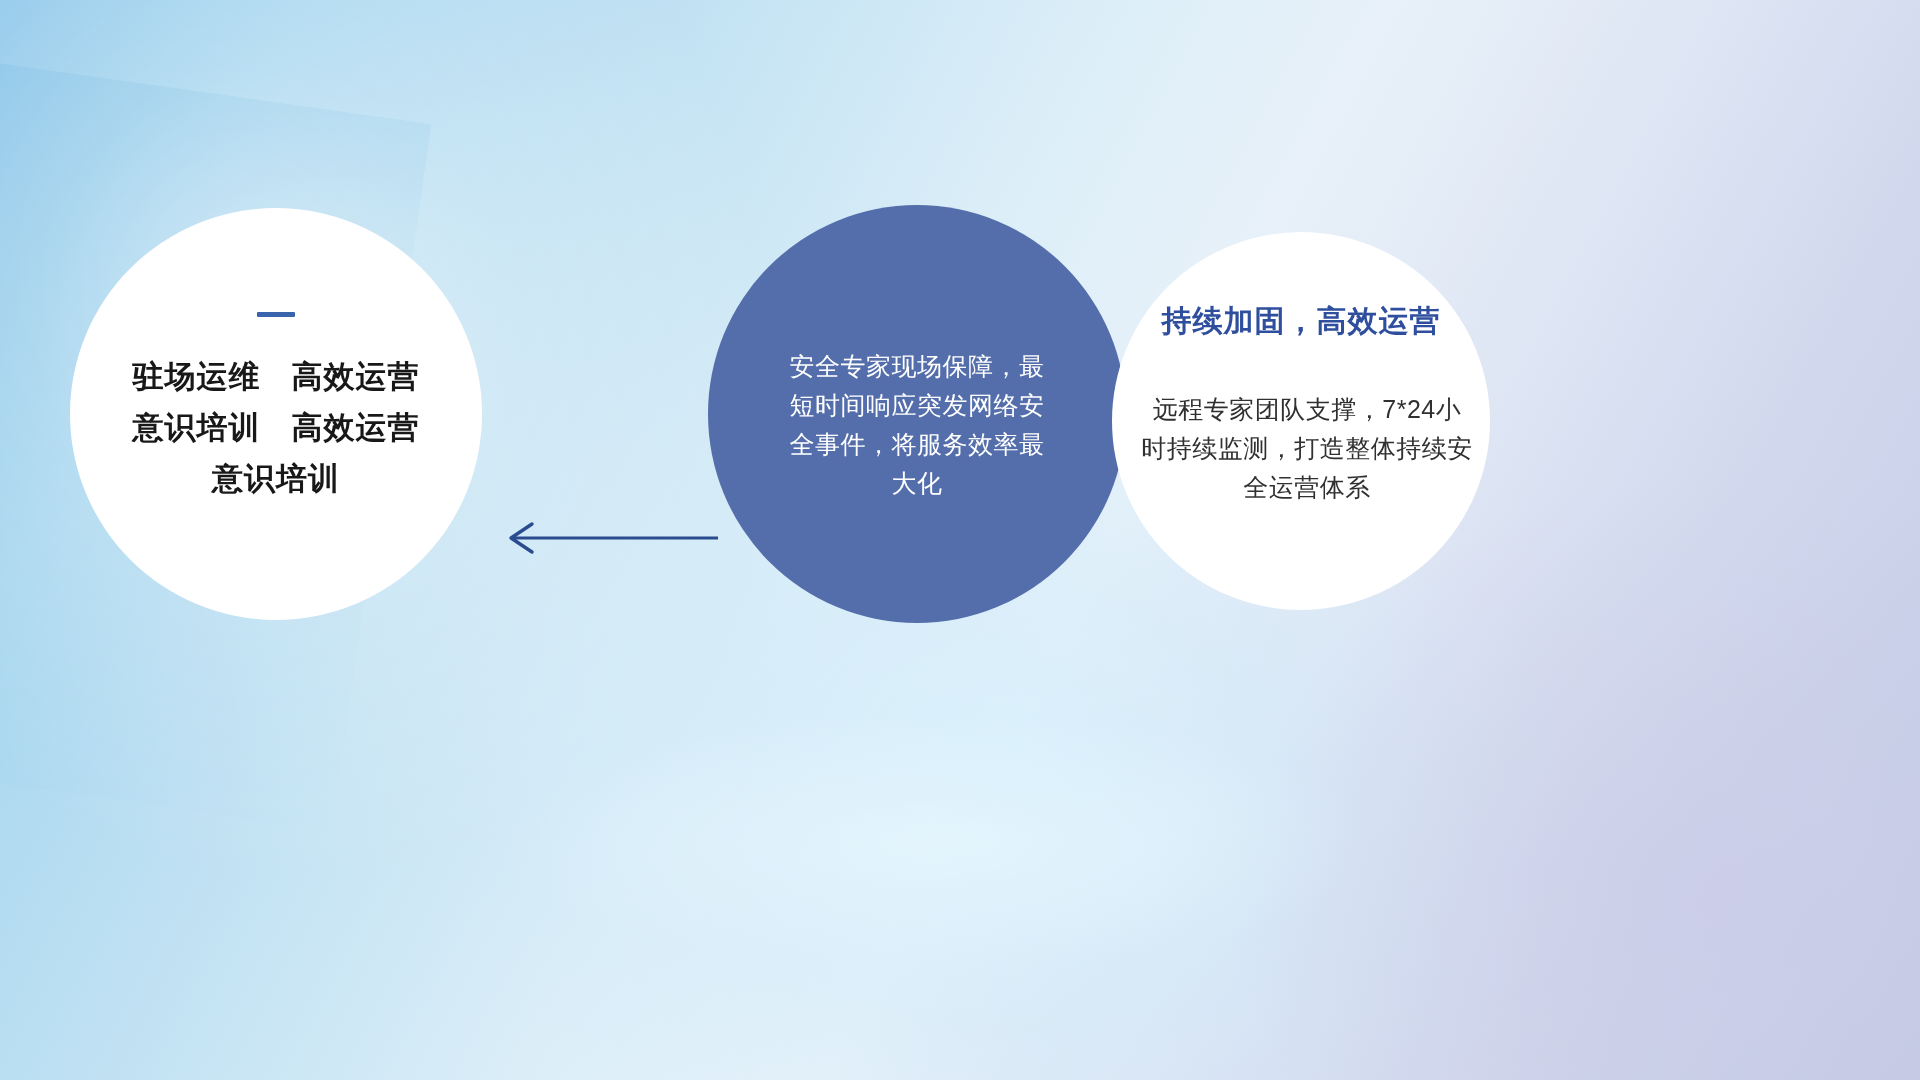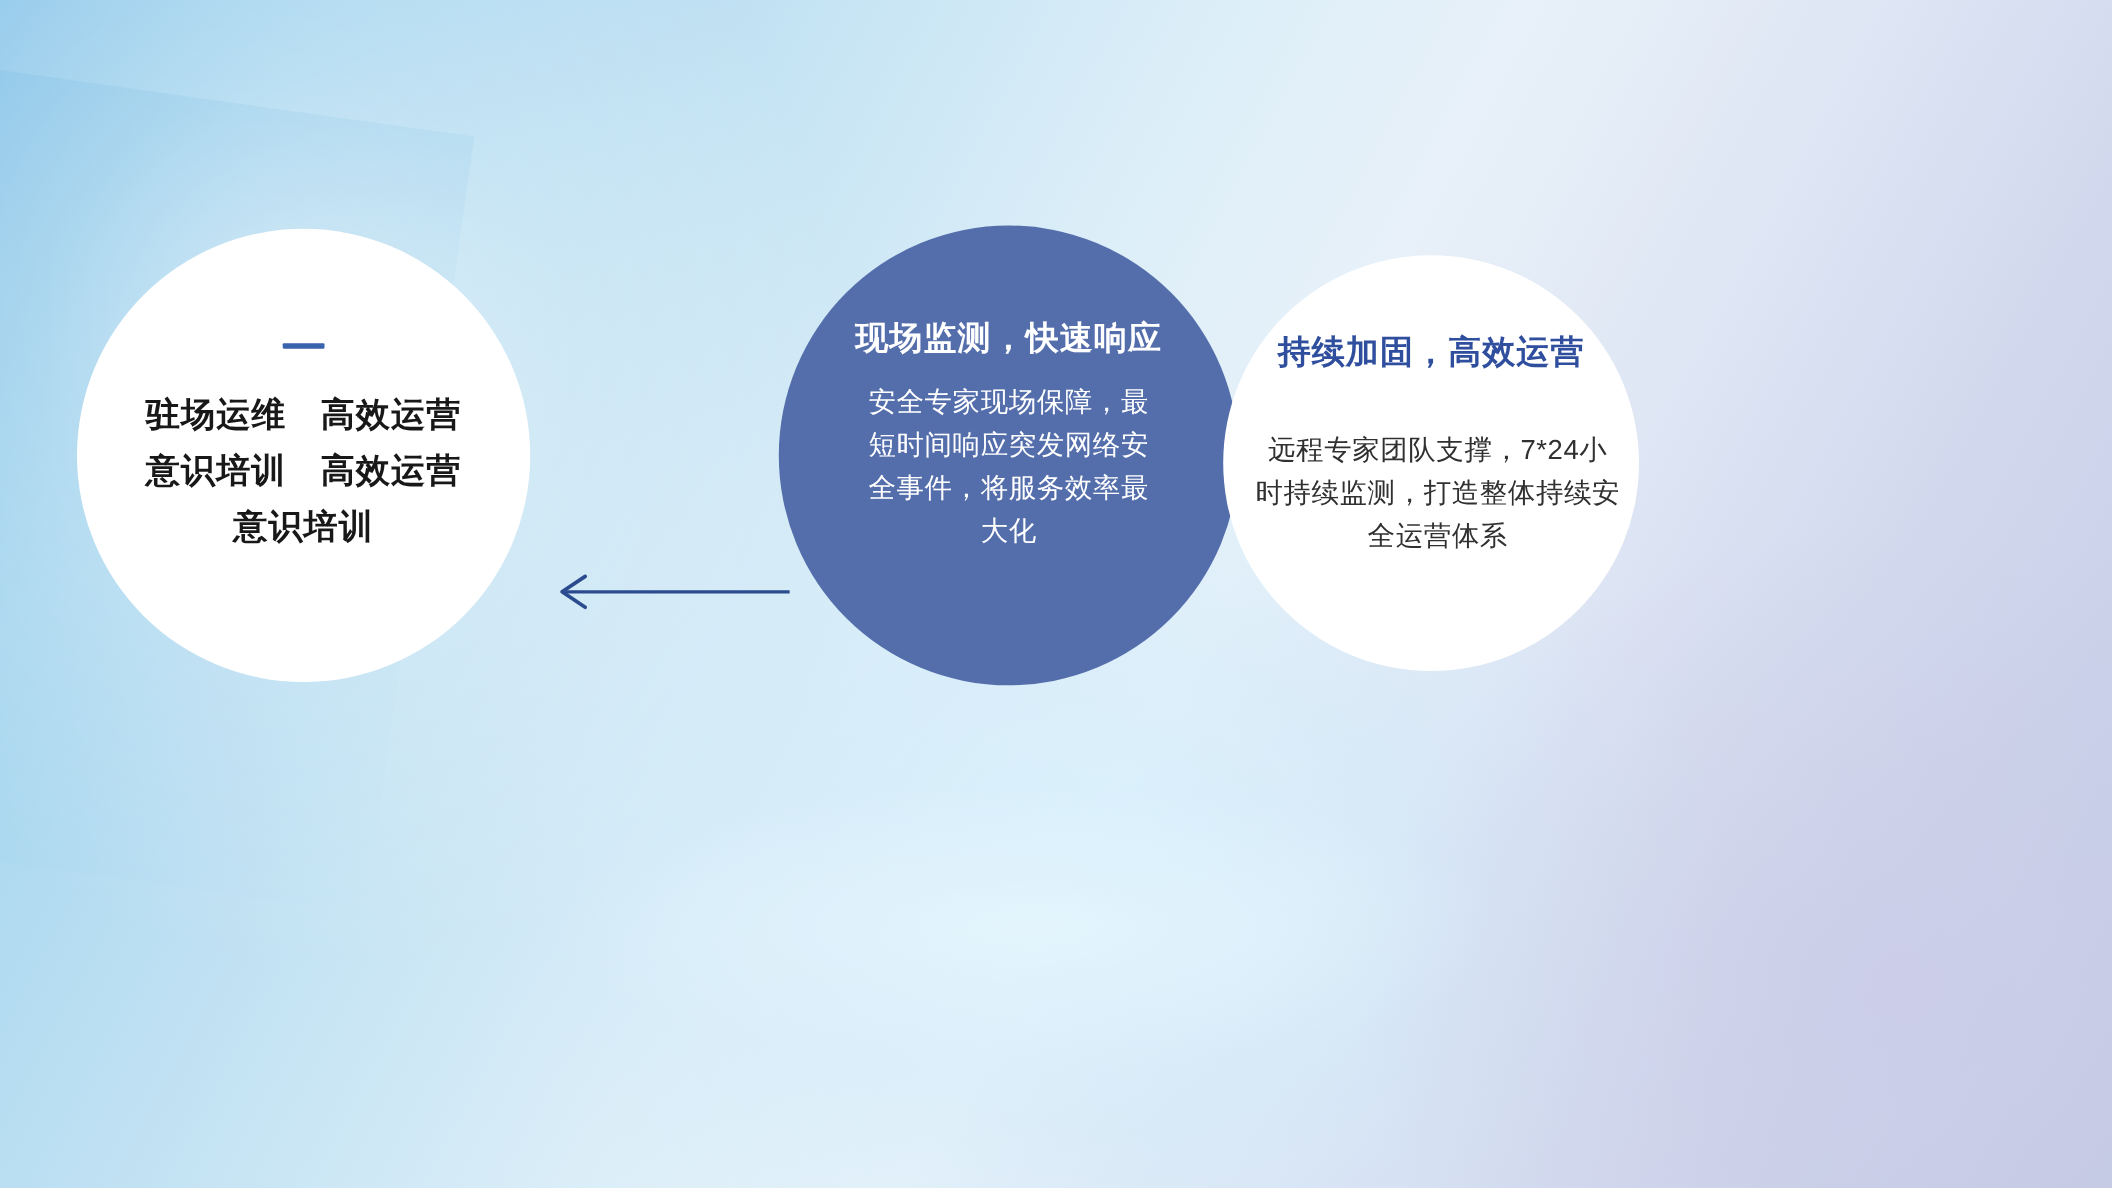--- a/index.html
+++ b/index.html
@@ -155,21 +155,21 @@
   }
   #circle-mid .c-title {
     font-size: 30px;
     font-weight: 700;
     color: #ffffff;
     letter-spacing: 1px;
     white-space: nowrap;
     line-height: 1;
   }
   #circle-mid .c-body {
-    margin-top: 24px;
+    margin-top: 54px;
     width: 280px;
     font-size: 25px;
     font-weight: 400;
     color: #ffffff;
     line-height: 1.56;
     text-align: center;
     letter-spacing: 0.5px;
   }
 
   #circle-right {
@@ -241,21 +241,20 @@
       </div>
       <div class="left-row">
         <span>意识培训</span>
         <span>高效运营</span>
       </div>
       <div class="left-single">意识培训</div>
     </div>
   </div>
 
   <div class="circle" id="circle-mid">
-    <div class="c-title">现场监测，快速响应</div>
     <div class="c-body">安全专家现场保障，最短时间响应突发网络安全事件，将服务效率最大化</div>
   </div>
 
   <div class="circle" id="circle-right">
     <div class="c-title">持续加固，高效运营</div>
     <div class="c-body">远程专家团队支撑，7*24小时持续监测，打造整体持续安全运营体系</div>
   </div>
 
 </div>
 

